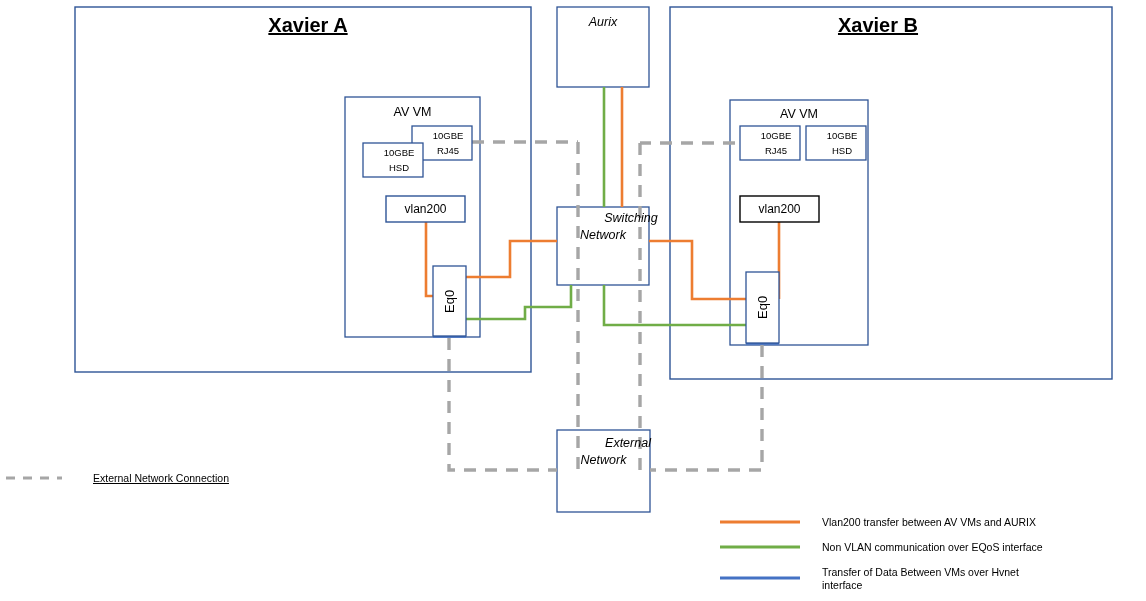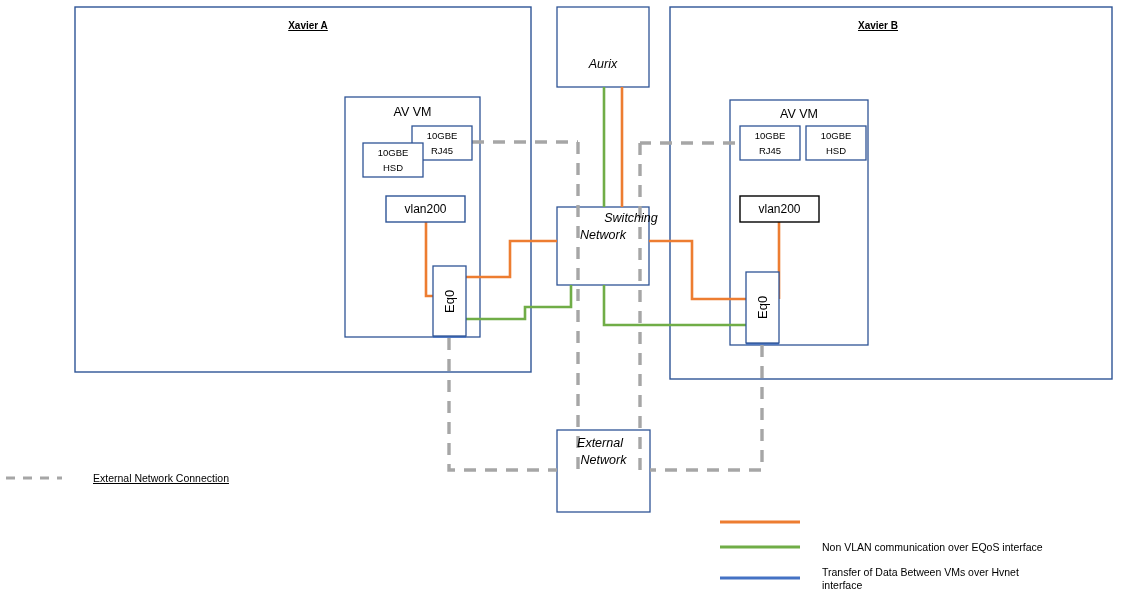--- a/index.html
+++ b/index.html
@@ -1,23 +1,23 @@
 <!DOCTYPE html>
 <html><head>
 <meta charset="utf-8">
 <style>
   html,body{margin:0;padding:0;background:#ffffff;}
   body{font-family:"Liberation Sans",sans-serif;}
   #stage{position:relative;width:1146px;height:601px;background:#fff;overflow:hidden;}
   svg{position:absolute;left:0;top:0;}
   .lbl{position:absolute;color:#000;-webkit-user-select:none;user-select:none;}
   .ctr{display:flex;align-items:center;justify-content:center;text-align:center;line-height:1.18;}
-  .host-title{font-size:10px;font-weight:bold;text-decoration:underline;}
+  .host-title{font-size:20px;font-weight:bold;text-decoration:underline;}
   .avvm-title{font-size:12.5px;}
-  .port-lbl{font-size:9.5px;}
+  .port-lbl{font-size:9.5px;padding-left:6px;}
   .vlan-lbl{font-size:12px;}
   .node-ital{font-size:12.5px;font-style:italic;}
   .eq0-lbl{font-size:13px;writing-mode:vertical-rl;text-orientation:mixed;transform:rotate(180deg);}
   .legend-txt{font-size:10.5px;line-height:1.25;}
   .ext-txt{font-size:10.5px;text-decoration:underline;}
 </style>
 </head>
 <body>
 
 <div id="stage">
@@ -105,26 +105,27 @@
   <div class="lbl ctr port-lbl" style="left:740px;top:144px;width:60px;height:13px;">RJ45</div>
   <div class="lbl ctr port-lbl" style="left:806px;top:129px;width:60px;height:13px;">10GBE</div>
   <div class="lbl ctr port-lbl" style="left:806px;top:144px;width:60px;height:13px;">HSD</div>
 
   <div class="lbl ctr vlan-lbl" style="left:386px;top:198px;width:79px;height:22px;">vlan200</div>
   <div class="lbl ctr vlan-lbl" style="left:740px;top:198px;width:79px;height:22px;">vlan200</div>
 
   <div class="lbl ctr eq0-lbl" style="left:433px;top:266px;width:33px;height:70px;">Eq0</div>
   <div class="lbl ctr eq0-lbl" style="left:746px;top:272px;width:33px;height:71px;">Eq0</div>
 
-  <div class="lbl ctr node-ital" style="left:557px;top:13px;width:92px;height:18px;margin-top:42px;">Aurix</div>
+  <div class="lbl ctr node-ital" style="left:557px;top:13px;width:92px;height:18px;">Aurix</div>
 
   <div class="lbl ctr node-ital" style="left:557px;top:210px;width:92px;height:17px;padding-left:28px;">Switching</div>
   <div class="lbl ctr node-ital" style="left:557px;top:227px;width:92px;height:17px;">Network</div>
 
-  <div class="lbl ctr node-ital" style="left:557px;top:435px;width:86px;height:17px;">External</div>
+  <div class="lbl ctr node-ital" style="left:557px;top:435px;width:86px;height:17px;padding-left:28px;">External</div>
   <div class="lbl ctr node-ital" style="left:557px;top:452px;width:93px;height:17px;">Network</div>
 
   <div class="lbl ext-txt" style="left:93px;top:472px;width:260px;">External Network Connection</div>
 
+  <div class="lbl legend-txt" style="left:822px;top:516px;width:300px;">Vlan200 transfer between AV VMs and AURIX</div>
   <div class="lbl legend-txt" style="left:822px;top:541px;width:300px;">Non VLAN communication over EQoS interface</div>
   <div class="lbl legend-txt" style="left:822px;top:566px;width:215px;">Transfer of Data Between VMs over Hvnet interface</div>
 
 </div>
 
 </body></html>

